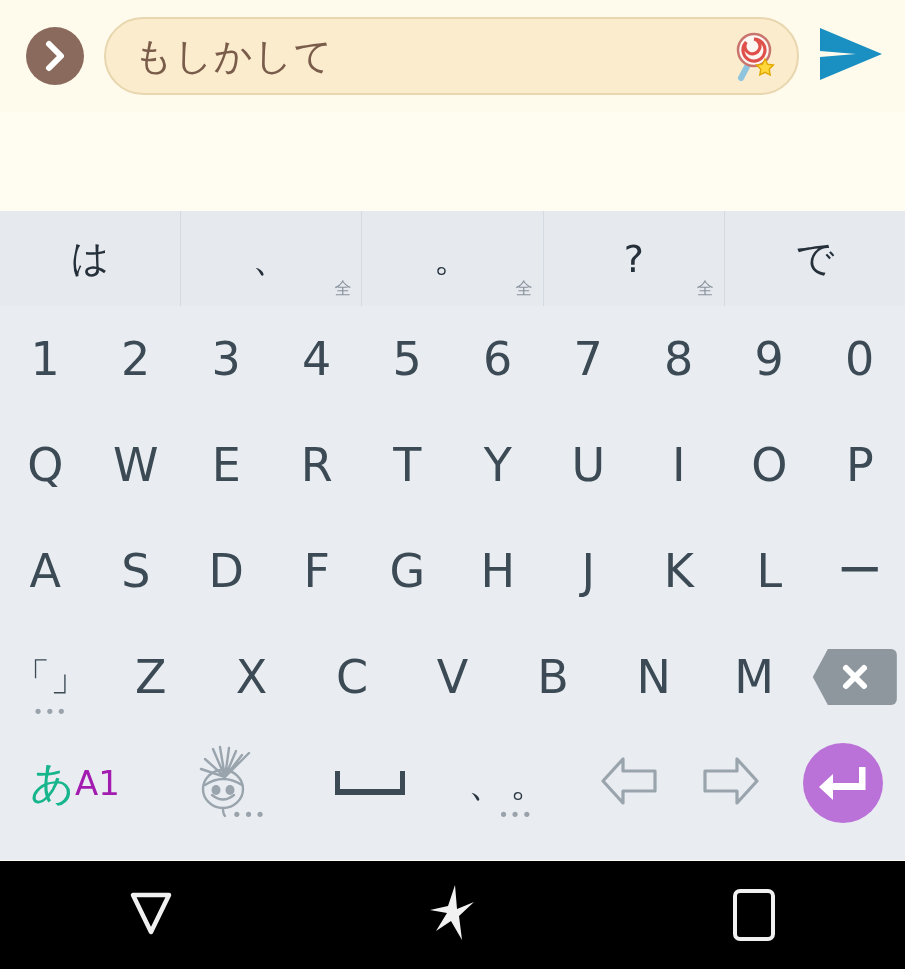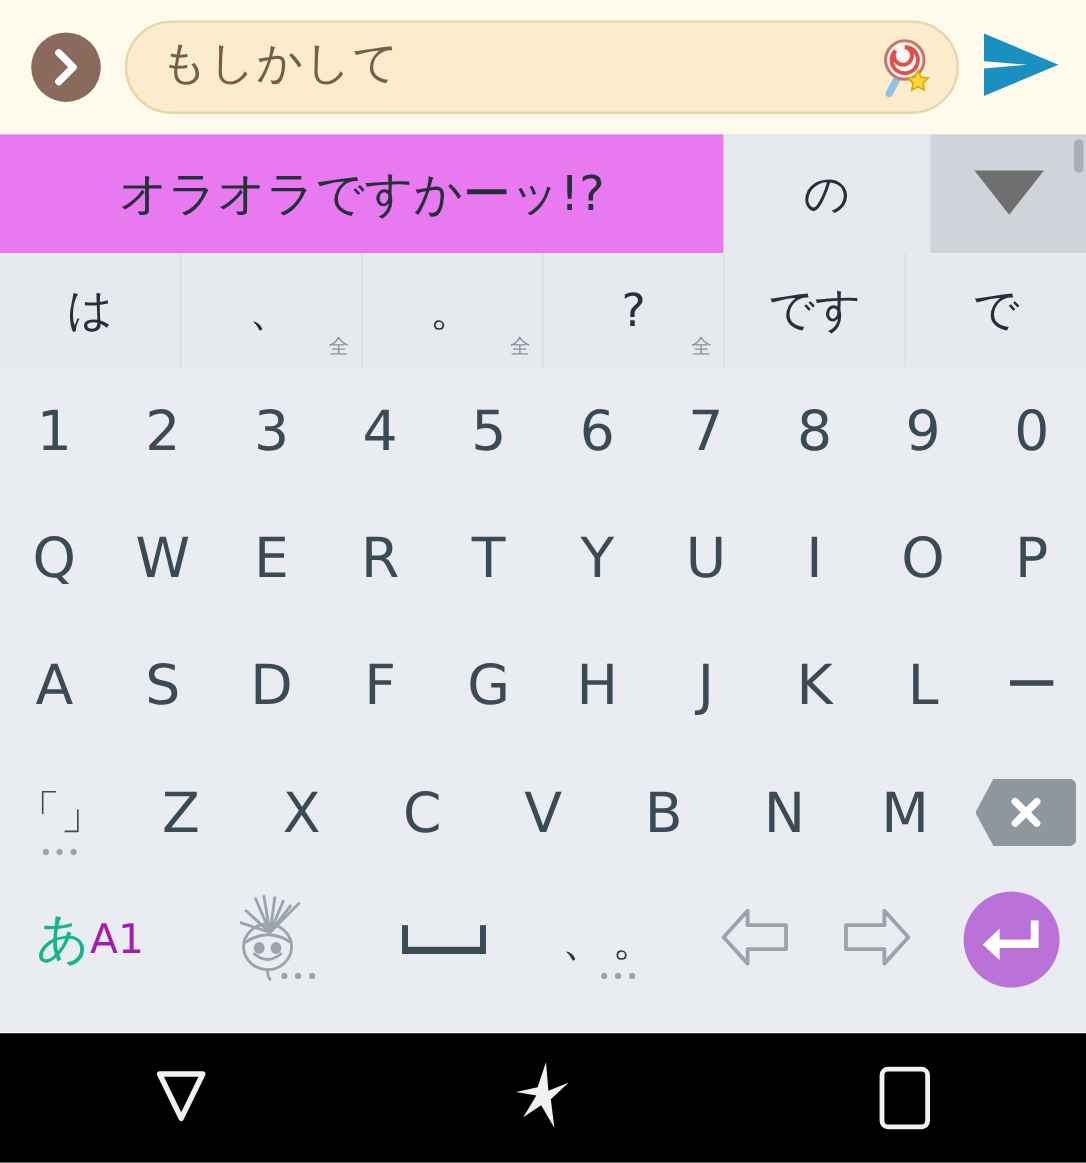--- a/index.html
+++ b/index.html
@@ -49,21 +49,20 @@
     margin-right: 14px;
     height: 78px;
     background: #fbeccd;
     border: 2px solid #e8d6ae;
     border-radius: 40px;
     display: flex;
     align-items: center;
     box-sizing: border-box;
     padding: 0 22px 0 28px;
     position: relative;
-    font-family: Liberation Mono, monospace;
   }
   .text-field .value {
     font-size: 38px;
     color: #7a5c4b;
     letter-spacing: 1px;
     line-height: 1;
     flex: 1 1 auto;
     white-space: nowrap;
     overflow: hidden;
   }
@@ -299,57 +298,37 @@
 
     <div class="send-btn">
       <span>
         <svg width="72" height="64" viewBox="0 0 72 64">
           <path d="M4 6 L66 32 L4 58 L4 35 L40 32 L4 29 Z" fill="#1a8fc1"></path>
         </svg>
       </span>
     </div>
   </div>
 
-  <div class="cand-row1">
-    <div class="cand-main">
-      <span>オラオラですかーッ!?</span>
-    </div>
-    <div class="cand-second">
-      <span>の</span>
-    </div>
-    <div class="cand-expand">
-      <span>
-        <svg width="66" height="46" viewBox="0 0 66 46">
-          <path d="M4 5 L62 5 L33 42 Z" fill="#6f6f6f"></path>
-        </svg>
-      </span>
-      <div class="scroll-nub"></div>
-    </div>
-  </div>
 
   <div class="cand-row2">
     <div class="cand2">
       <span>は</span>
       <span class="zen"></span>
     </div>
     <div class="cand2">
       <span>、</span>
       <span class="zen">全</span>
     </div>
     <div class="cand2">
       <span>。</span>
       <span class="zen">全</span>
     </div>
     <div class="cand2">
       <span>?</span>
       <span class="zen">全</span>
-    </div>
-    <div class="cand2">
-      <span>です</span>
-      <span class="zen"></span>
     </div>
     <div class="cand2">
       <span>で</span>
       <span class="zen"></span>
     </div>
   </div>
 
   <div class="keyboard">
 
     <div class="krow">

